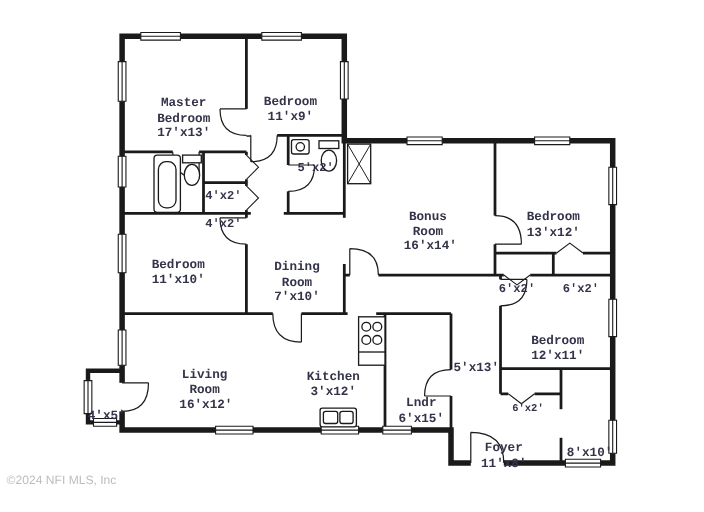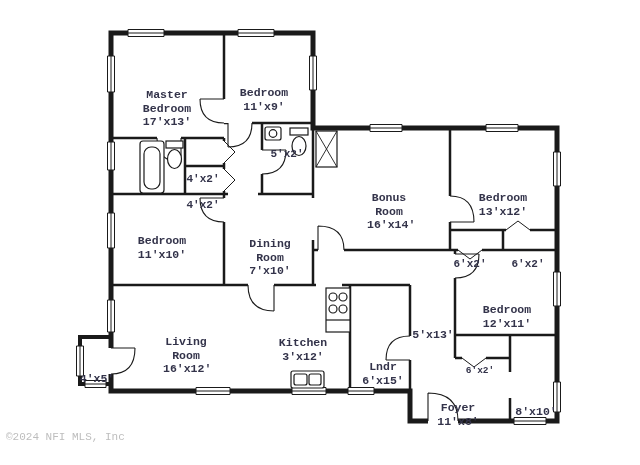--- a/index.html
+++ b/index.html
@@ -8,21 +8,21 @@
   svg{position:absolute;left:0;top:0;}
   .room-label{position:absolute;transform:translate(-50%,-50%);text-align:center;
       font-weight:700;font-size:11.5px;line-height:1.18;color:#33334a;
       font-family:Liberation Mono, monospace;pointer-events:none;margin-top:24px;}
   .room-label .rn{display:block;}
   .room-label .rd{display:block;white-space:nowrap;}
   .room-label .rn:empty{display:none;}
   .room-label.sm{font-size:11px;}
   .room-label.xs{font-size:9.5px;}
   .watermark{position:absolute;left:6px;top:431px;font-size:11px;color:#bdbdbd;
-      font-family:Liberation Mono, monospace;text-align:center;}
+      font-family:Liberation Sans, sans-serif;text-align:center;}
 </style>
 </head>
 <body>
 
 <div id="stage">
 
   <svg width="640" height="465" viewBox="0 0 640 465">
 
     <g stroke="#1a1a1a" fill="none">
       <path stroke-width="5" d="M111,33 H313 V128 H557 V421 H410 V391 H111 Z"></path>

